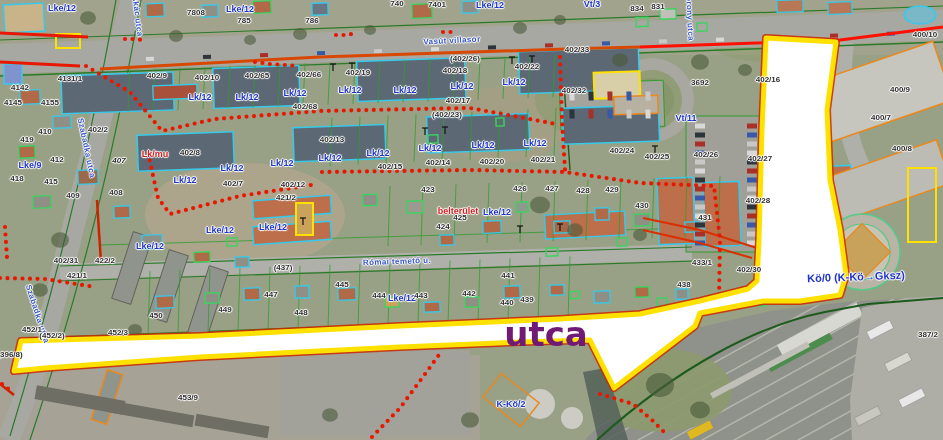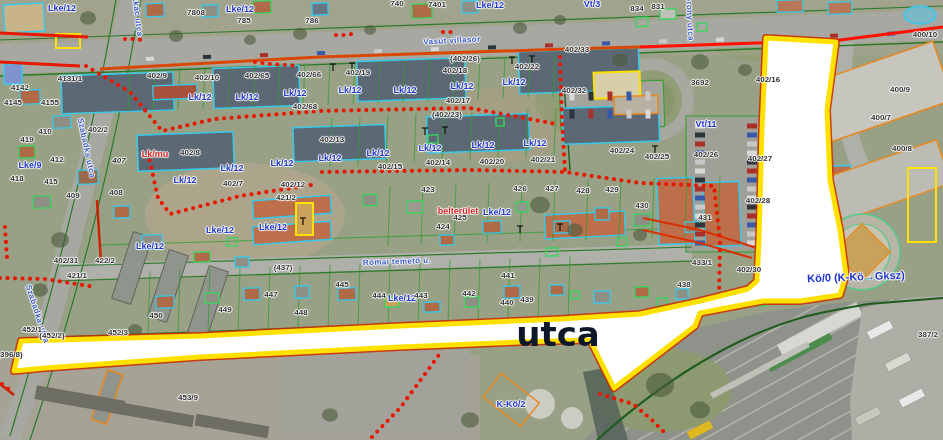--- a/index.html
+++ b/index.html
@@ -7,22 +7,22 @@
          font-family:"Liberation Sans",sans-serif;background:#98a085;}
   .stage svg{position:absolute;left:0;top:0;}
   #labels{position:absolute;left:0;top:0;width:943px;height:440px;pointer-events:none;}
   .lbl{position:absolute;white-space:nowrap;line-height:1;
        text-shadow:-1px 0 1px #fff,1px 0 1px #fff,0 -1px 1px #fff,0 1px 1px #fff,0 0 2px #fff;}
   .p{font-size:8px;font-weight:bold;color:var(--parcel-text,#2e2e2e);}
   .z{font-size:9px;font-weight:bold;color:var(--zone-blue,#1f35c8);}
   .zb{font-size:11px;font-weight:bold;color:var(--zone-blue,#1f35c8);}
   .zr{font-size:9px;font-weight:bold;color:var(--red-label,#d42020);}
   .s{font-size:8px;font-weight:bold;color:var(--street-blue,#3857c8);letter-spacing:.4px;}
-  .big{font-size:34px;font-weight:bold;color:#0f172a;text-shadow:none;
-       font-family:"DejaVu Sans","Liberation Sans",sans-serif;margin-left:12px;}
+  .big{font-size:34px;font-weight:bold;color:#701a75;text-shadow:none;
+       font-family:"DejaVu Sans","Liberation Sans",sans-serif;}
 </style>
 </head>
 <body>
 
 <div class="stage">
 <svg width="943" height="440" viewBox="0 0 943 440">
   <defs>
     <clipPath id="railclip">
       <polygon points="585,440 688,330 770,311 845,302 943,296 943,440"></polygon>
     </clipPath>
@@ -373,21 +373,21 @@
 <div class="lbl s" style="left: 452px; top: 41px; transform: translate(-50%, -50%) rotate(-3deg);">Vasút villasor</div>
       <div class="lbl s" style="left: 137px; top: 16px; transform: translate(-50%, -50%) rotate(83deg);">Akác utca</div>
       <div class="lbl s" style="left: 86px; top: 148px; transform: translate(-50%, -50%) rotate(78deg);">Szabadka utca</div>
       <div class="lbl s" style="left: 37px; top: 314px; transform: translate(-50%, -50%) rotate(72deg);">Szabadka utca</div>
       <div class="lbl s" style="left: 689px; top: 12px; transform: translate(-50%, -50%) rotate(87deg);">Őrtorony utca</div>
       <div class="lbl s" style="left: 397px; top: 262px; transform: translate(-50%, -50%) rotate(-2deg);">Római temető u.</div>
       <div class="lbl z" style="left: 62px; top: 8px; transform: translate(-50%, -50%) rotate(0deg);">Lke/12</div>
       <div class="lbl z" style="left: 240px; top: 9px; transform: translate(-50%, -50%) rotate(0deg);">Lke/12</div>
       <div class="lbl z" style="left: 490px; top: 5px; transform: translate(-50%, -50%) rotate(0deg);">Lke/12</div>
       <div class="lbl z" style="left: 592px; top: 4px; transform: translate(-50%, -50%) rotate(0deg);">Vt/3</div>
-      <div class="lbl z" style="left: 686px; top: 124px; transform: translate(-50%, -50%) rotate(0deg); margin-left: 20px;">Vt/11</div>
+      <div class="lbl z" style="left: 686px; top: 118px; transform: translate(-50%, -50%) rotate(0deg);">Vt/11</div>
       <div class="lbl z" style="left: 30px; top: 165px; transform: translate(-50%, -50%) rotate(0deg);">Lke/9</div>
       <div class="lbl z" style="left: 200px; top: 97px; transform: translate(-50%, -50%) rotate(0deg);">Lk/12</div>
       <div class="lbl z" style="left: 247px; top: 97px; transform: translate(-50%, -50%) rotate(0deg);">Lk/12</div>
       <div class="lbl z" style="left: 295px; top: 93px; transform: translate(-50%, -50%) rotate(0deg);">Lk/12</div>
       <div class="lbl z" style="left: 350px; top: 90px; transform: translate(-50%, -50%) rotate(0deg);">Lk/12</div>
       <div class="lbl z" style="left: 405px; top: 90px; transform: translate(-50%, -50%) rotate(0deg);">Lk/12</div>
       <div class="lbl z" style="left: 462px; top: 86px; transform: translate(-50%, -50%) rotate(0deg);">Lk/12</div>
       <div class="lbl z" style="left: 514px; top: 82px; transform: translate(-50%, -50%) rotate(0deg);">Lk/12</div>
       <div class="lbl z" style="left: 330px; top: 158px; transform: translate(-50%, -50%) rotate(0deg);">Lk/12</div>
       <div class="lbl z" style="left: 378px; top: 153px; transform: translate(-50%, -50%) rotate(0deg);">Lk/12</div>

